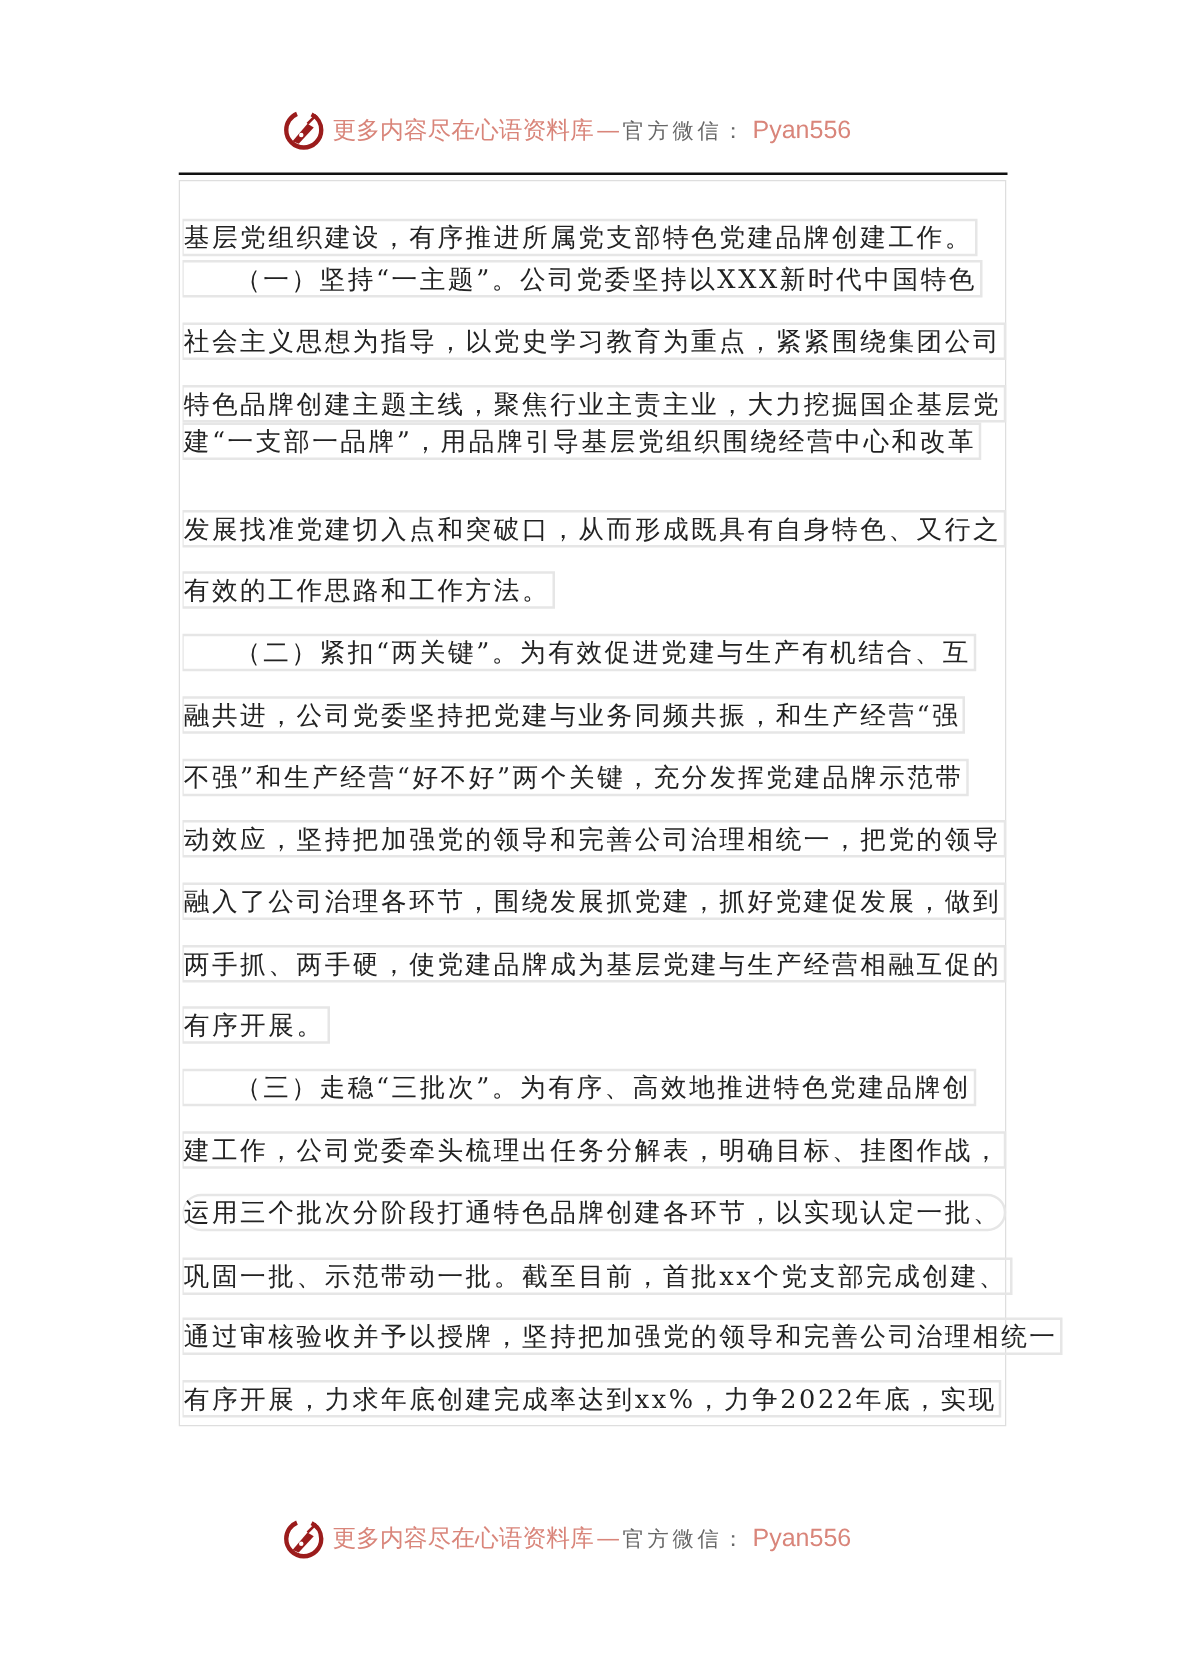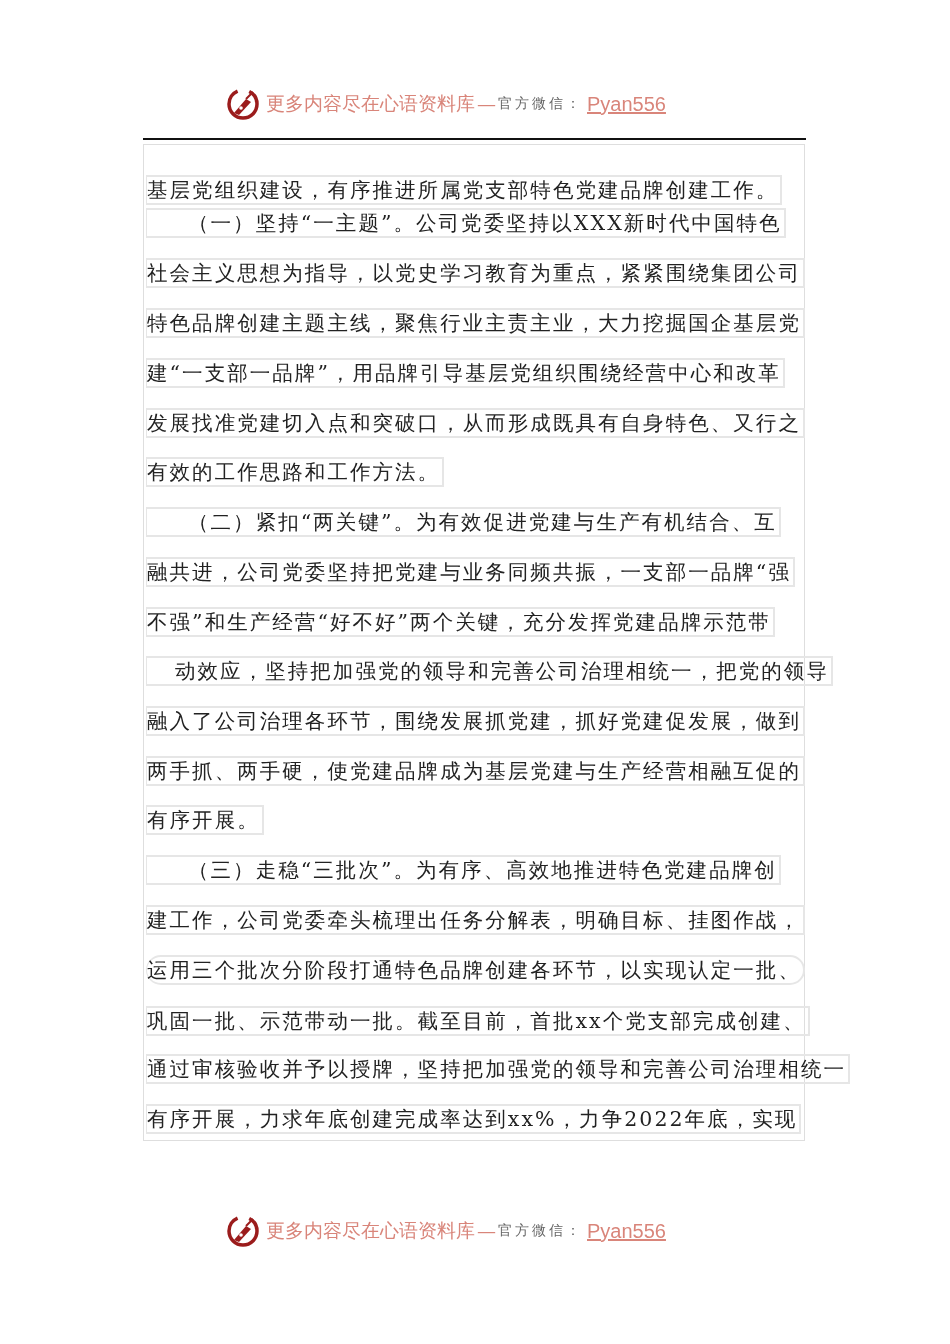--- a/index.html
+++ b/index.html
@@ -37,29 +37,28 @@
       letter-spacing: 0px;
     }
     .wm-dash {
       color: #d9857a;
       font-size: 19px;
       margin: 0 2px;
     }
     .wm-wechat {
       color: #666666;
       font-family: Liberation Serif, serif;
-      font-size: 14px;
+      font-size: 17px;
       letter-spacing: 3px;
     }
     .wm-id {
       color: #d9857a;
       font-family: "Liberation Sans", "DejaVu Sans", sans-serif;
       font-size: 20px;
       margin-left: 4px;
-      text-decoration: underline;
     }
     .header-rule {
       position: absolute;
       left: 143px;
       top: 138px;
       width: 663px;
       height: 2px;
       background: #111111;
     }
     .page-frame {
@@ -106,27 +105,27 @@
 
 <div class="header-rule"></div>
 
 <div class="page-frame"></div>
 
 <div>
   <div class="line" style="top:159px;margin-top:16px;"><span>基层党组织建设，有序推进所属党支部特色党建品牌创建工作。</span></div>
   <div class="line" style="top:208px;"><span class="ind"></span><span>（一）坚持“一主题”。公司党委坚持以XXX新时代中国特色</span></div>
   <div class="line" style="top:258px;"><span>社会主义思想为指导，以党史学习教育为重点，紧紧围绕集团公司</span></div>
   <div class="line" style="top:308px;"><span>特色品牌创建主题主线，聚焦行业主责主业，大力挖掘国企基层党</span></div>
-  <div class="line" style="top:358px;text-align:right;"><span>建“一支部一品牌”，用品牌引导基层党组织围绕经营中心和改革</span></div>
+  <div class="line" style="top:338px;text-align:right;"><span>建“一支部一品牌”，用品牌引导基层党组织围绕经营中心和改革</span></div>
   <div class="line" style="top:408px;"><span>发展找准党建切入点和突破口，从而形成既具有自身特色、又行之</span></div>
   <div class="line" style="top:457px;"><span>有效的工作思路和工作方法。</span></div>
   <div class="line" style="top:507px;"><span class="ind"></span><span>（二）紧扣“两关键”。为有效促进党建与生产有机结合、互</span></div>
-  <div class="line" style="top:557px;"><span>融共进，公司党委坚持把党建与业务同频共振，一支部一品牌“强</span></div>
+  <div class="line" style="top:557px;"><span>融共进，公司党委坚持把党建与业务同频共振，和生产经营“强</span></div>
   <div class="line" style="top:607px;"><span>不强”和生产经营“好不好”两个关键，充分发挥党建品牌示范带</span></div>
-  <div class="line" style="top:656px;padding-left:28px;"><span>动效应，坚持把加强党的领导和完善公司治理相统一，把党的领导</span></div>
+  <div class="line" style="top:656px;"><span>动效应，坚持把加强党的领导和完善公司治理相统一，把党的领导</span></div>
   <div class="line" style="top:706px;"><span>融入了公司治理各环节，围绕发展抓党建，抓好党建促发展，做到</span></div>
   <div class="line" style="top:756px;"><span>两手抓、两手硬，使党建品牌成为基层党建与生产经营相融互促的</span></div>
   <div class="line" style="top:805px;"><span>有序开展。</span></div>
   <div class="line" style="top:855px;"><span class="ind"></span><span>（三）走稳“三批次”。为有序、高效地推进特色党建品牌创</span></div>
   <div class="line" style="top:905px;"><span>建工作，公司党委牵头梳理出任务分解表，明确目标、挂图作战，</span></div>
   <div class="line" style="top:955px;border-radius:15px;"><span>运用三个批次分阶段打通特色品牌创建各环节，以实现认定一批、</span></div>
   <div class="line" style="top:1006px;"><span>巩固一批、示范带动一批。截至目前，首批xx个党支部完成创建、</span></div>
   <div class="line" style="top:1054px;"><span>通过审核验收并予以授牌，坚持把加强党的领导和完善公司治理相统一</span></div>
   <div class="line" style="top:1104px;text-align:right;"><span>有序开展，力求年底创建完成率达到xx%，力争2022年底，实现</span></div>
 </div>

